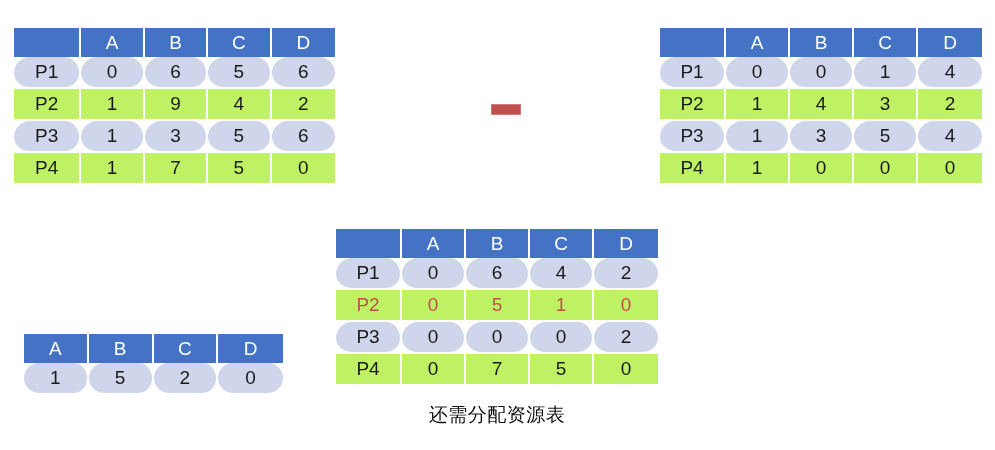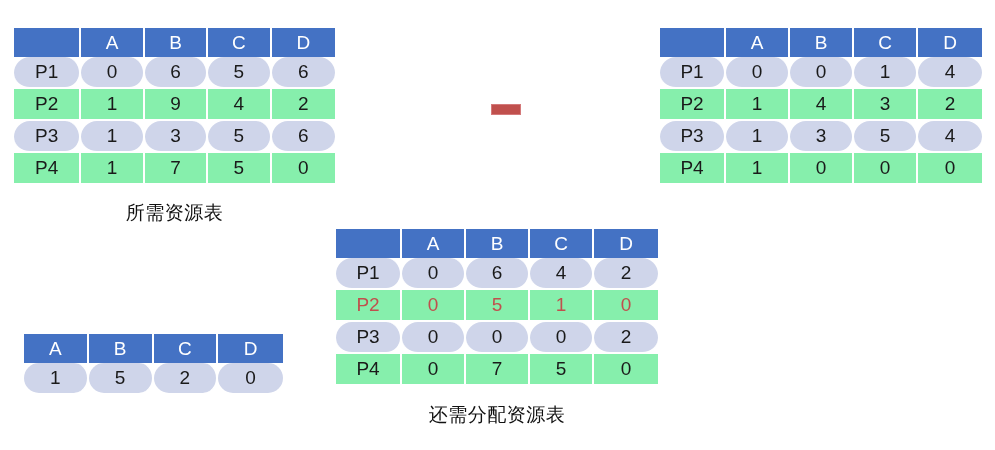--- a/index.html
+++ b/index.html
@@ -42,21 +42,21 @@
     background: #4472C4;
     color: #ffffff;
     font-weight: bold;
     font-size: 19px;
     height: 29px;
   }
   .hdr-corner {
     background: #4472C4;
   }
   .row-odd td { background: #CFD5EA; border-radius: 16px; }
-  .row-even td { background: #86efac; }
+  .row-even td { background: #bef264; }
   .cell {
     color: #1a1a1a;
     font-size: 19px;
     height: 30px;
   }
   .rowlabel { color: #1a1a1a; }
   .red-row td { color: #C0504D; }
 
   .caption {
     position: absolute;
@@ -148,21 +148,20 @@
       </tr>
       <tr class="row-even">
         <td class="cell rowlabel">P4</td>
         <td class="cell">1</td>
         <td class="cell">7</td>
         <td class="cell">5</td>
         <td class="cell">0</td>
       </tr>
     </tbody>
   </table>
-  <div class="caption" id="caption-required">所需资源表</div>
 
   <div id="minus-operator"></div>
 
   <table class="tbl" id="table-allocated">
     <colgroup>
         <col class="c0">
         <col class="cx">
         <col class="cx">
         <col class="cx">
         <col class="cx">

